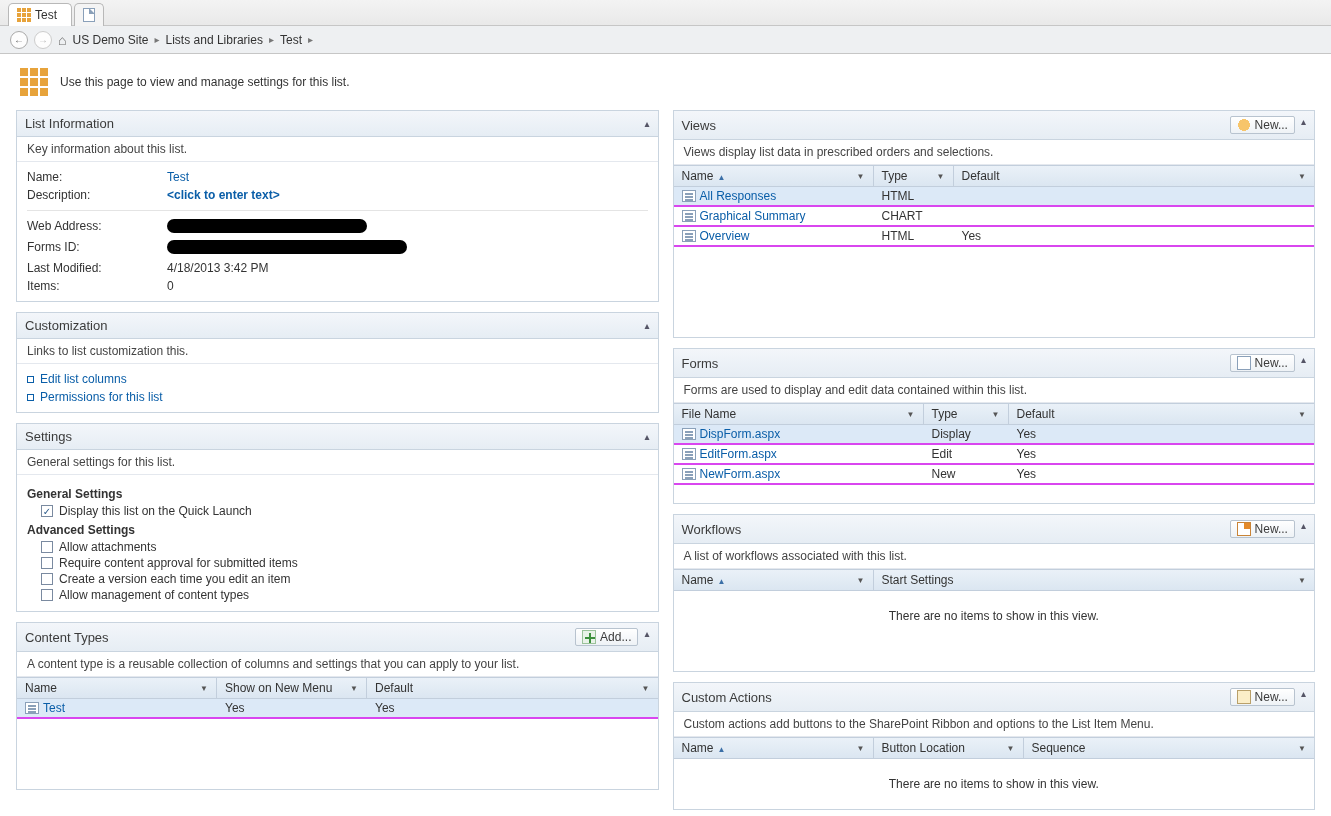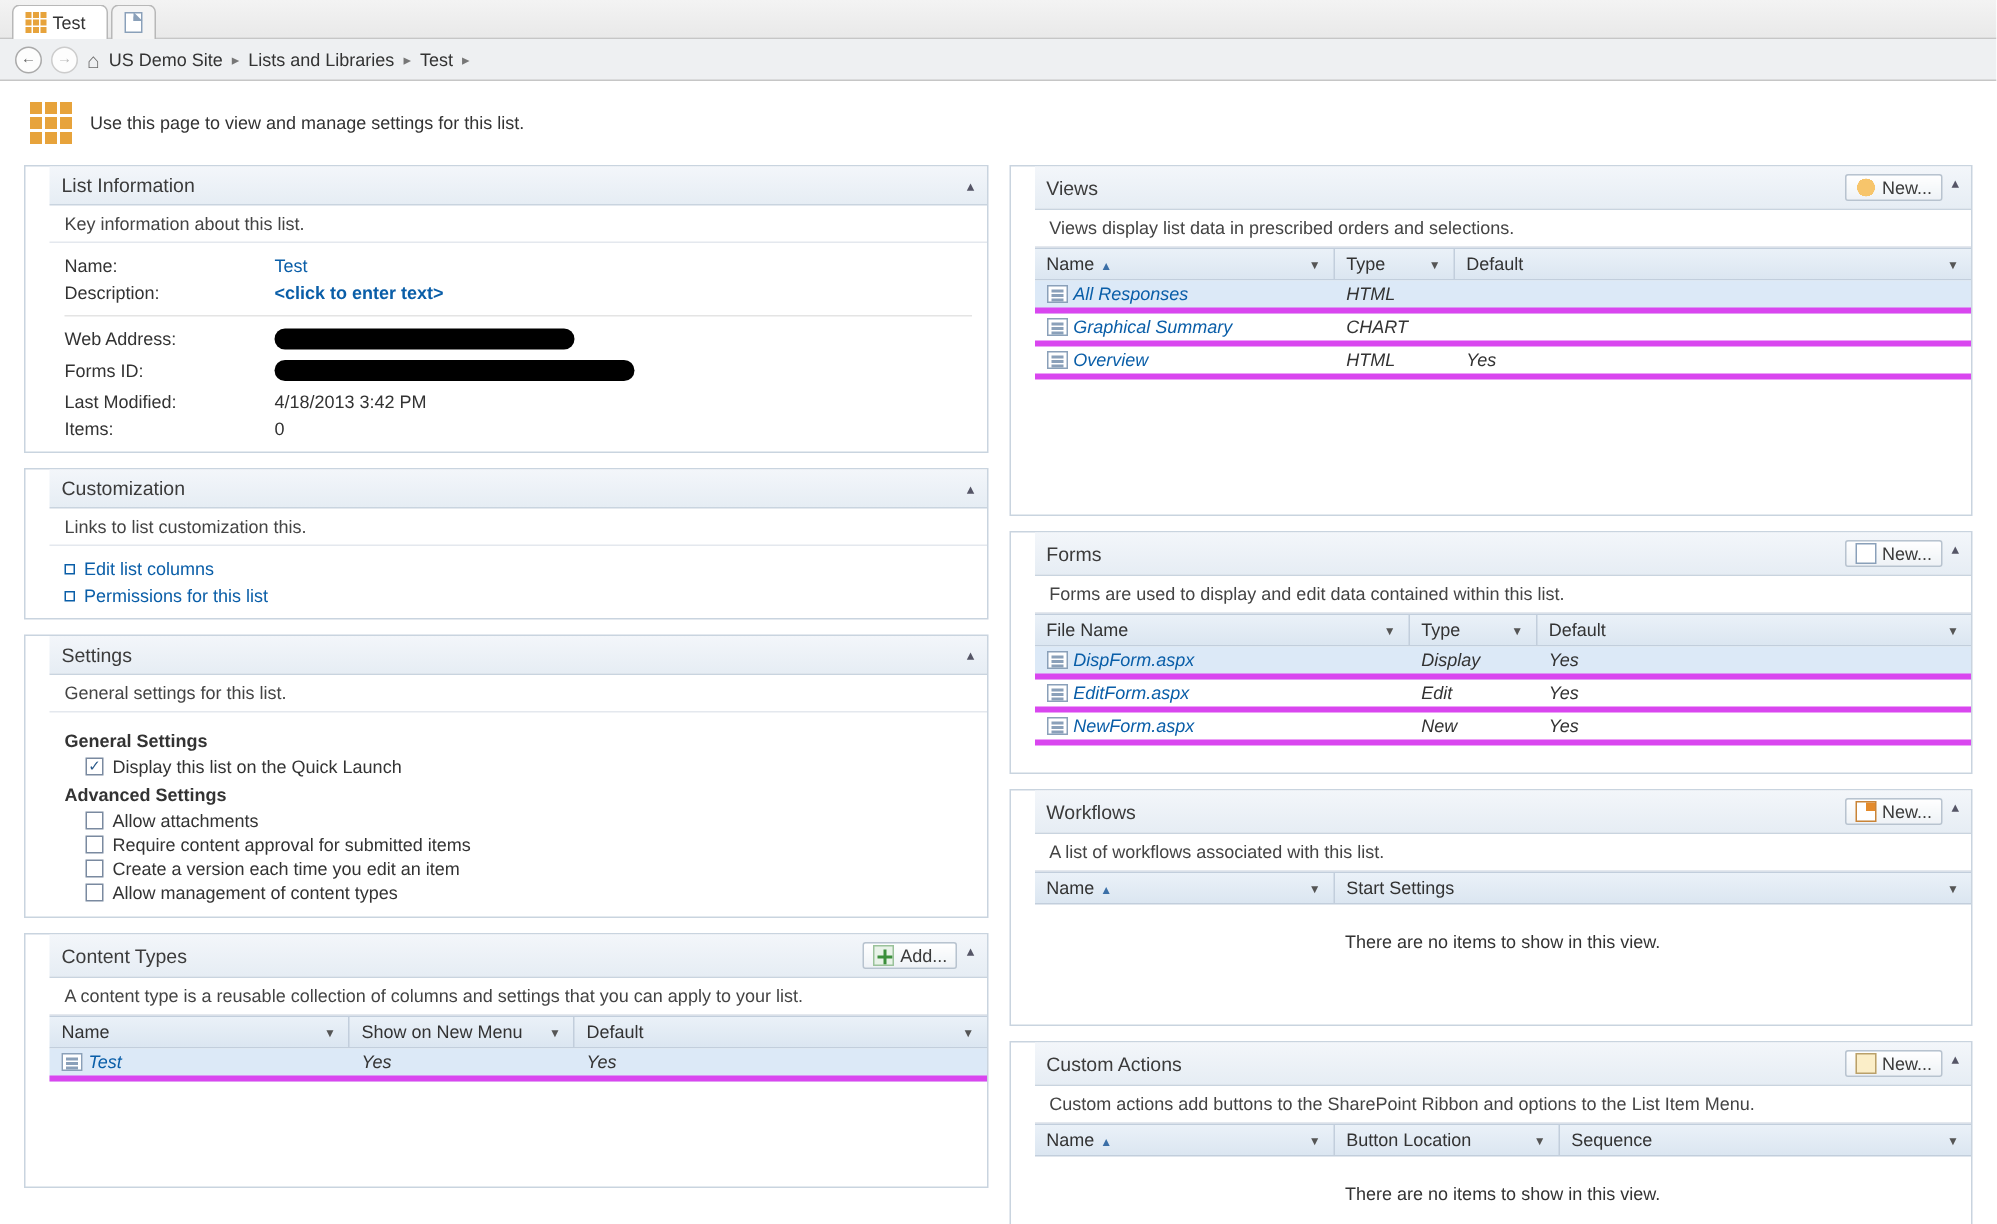--- a/index.html
+++ b/index.html
@@ -72,21 +72,21 @@
   .navbtn.disabled{color:#bbb;border-color:#ccc;}
   .home-icon{font-size:14px;color:#6b6b6b;}
   .bc-sep{color:#777;font-size:10px;}
   .bc-link{color:#333;}
   
   .intro{display:flex;align-items:center;gap:12px;padding:14px 20px;text-align:right;}
   
   .cols{display:flex;gap:14px;padding:0 16px 20px 16px;align-items:flex-start;}
   .col{flex:1;min-width:0;display:flex;flex-direction:column;gap:10px;}
   
-  .panel{border:1px solid #c9d4df;background:#fff;padding-left:16px;}
+  .panel{border:1px solid #c9d4df;background:#fff;}
   .panel-head{
     background:linear-gradient(#f3f6fa,#e6edf4);
     border-bottom:1px solid #c9d4df;
     padding:5px 8px;
     display:flex;align-items:center;justify-content:space-between;
     font-size:13px;color:#3b3b3b;
   }
   .panel-head .actions{display:flex;gap:6px;}
   .panel-head .btn{
     display:flex;align-items:center;gap:4px;
@@ -105,21 +105,21 @@
   .linklist .li{display:flex;align-items:center;gap:6px;color:#0a5ea8;padding:2px 0;cursor:pointer;}
   .sq{width:7px;height:7px;border:1px solid #0a5ea8;display:inline-block;}
   .section-sub{font-weight:bold;margin:4px 0 2px 0;}
   .chk-row{display:flex;align-items:center;gap:6px;padding:1px 0 1px 14px;}
   .chk{width:12px;height:12px;border:1px solid #7a8aa0;background:#fff;display:inline-flex;align-items:center;justify-content:center;font-size:10px;color:#2b5a8a;}
   
   .grid-head{display:flex;background:linear-gradient(#eaf1f8,#dbe6f1);border:1px solid #c2cedc;border-left:none;border-right:none;align-items:center;}
   .gh{padding:3px 8px;border-right:1px solid #c2cedc;display:flex;align-items:center;justify-content:space-between;font-size:12px;color:#333;cursor:pointer;}
   .gh:last-child{border-right:none;flex:1;gap:48px;}
   .dd{font-size:8px;color:#555;}
-  .grid-row{display:flex;border-bottom:4px solid #d946ef;font-style:italic;}
+  .grid-row{display:flex;border-bottom:2px solid #d946ef;}
   .grid-row.sel{background:#dce9f7;}
   .gc{padding:2px 8px;font-size:12px;color:#333;display:flex;align-items:center;gap:4px;}
   .gc.link{color:#0a5ea8;cursor:pointer;}
   .empty{padding:18px;text-align:center;color:#333;}
   .mini-icon{width:14px;height:12px;display:inline-block;border:1px solid #8aa0b9;background:#fff;position:relative;}
   .mini-icon::before{content:"";position:absolute;left:2px;right:2px;top:2px;height:2px;background:#8aa0b9;box-shadow:0 3px 0 #8aa0b9,0 6px 0 #8aa0b9;}
   .sort-ind{font-size:8px;color:#3b6fa7;margin-left:4px;}
   .icon-new{width:14px;height:14px;display:inline-block;background:radial-gradient(circle at 50% 50%, #f7c56b 0 60%, transparent 61%);}
   .icon-add{width:14px;height:14px;display:inline-block;background:
       linear-gradient(#3b8f3b,#3b8f3b) 6px 2px/2px 10px no-repeat,

